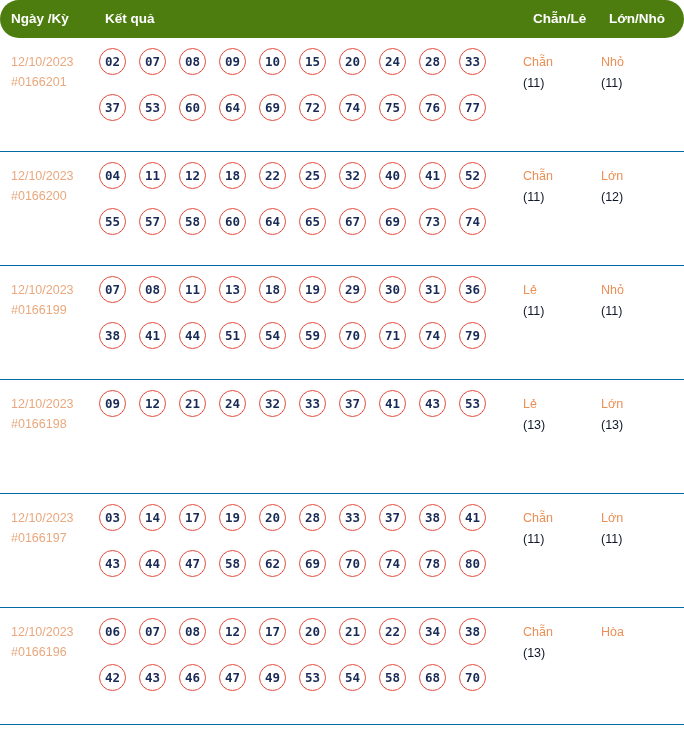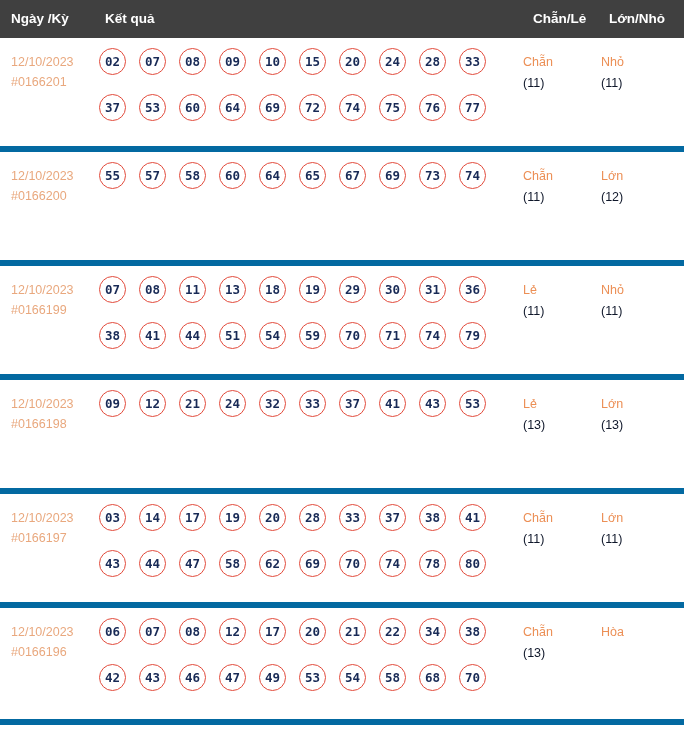--- a/index.html
+++ b/index.html
@@ -19,43 +19,44 @@
   .results-table {
     width: 684px;
     height: 745px;
     position: relative;
     background: #ffffff;
   }
 
   
   .table-header {
     height: 38px;
-    background: #404040;
+    background: #4d7c0f;
     position: relative;
     display: block;
+    border-radius: 19px;
   }
   .table-header .hcell {
     position: absolute;
     top: 0;
     height: 38px;
     line-height: 38px;
     color: #ffffff;
     font-size: 13.5px;
     font-weight: bold;
     white-space: nowrap;
   }
   .hcell-date   { left: 11px; }
   .hcell-result { left: 105px; }
   .hcell-oddeven{ left: 533px; text-align: center; }
   .hcell-bigsml { left: 609px; }
 
   
   .row {
     position: relative;
-    border-bottom: 6px solid #0369a1;
+    border-bottom: 1px solid #0369a1;
     height: 114px;
     box-sizing: border-box;
   }
   .row:last-child { height: 117px; }
 
   .col-date {
     position: absolute;
     left: 11px;
     top: 14px;
     width: 84px;
@@ -141,20 +142,21 @@
           <span class="val">Nhỏ</span>
           <span class="cnt">(11)</span>
         </div>
       </div>
       <div class="row">
         <div class="col-date">
           <span class="date-line">12/10/2023</span>
           <span class="id-line">#0166200</span>
         </div>
         <div class="col-result">
+          <div class="ball-line"><span class="ball">04</span><span class="ball">11</span><span class="ball">12</span><span class="ball">18</span><span class="ball">22</span><span class="ball">25</span><span class="ball">32</span><span class="ball">40</span><span class="ball">41</span><span class="ball">52</span></div>
           <div class="ball-line"><span class="ball">55</span><span class="ball">57</span><span class="ball">58</span><span class="ball">60</span><span class="ball">64</span><span class="ball">65</span><span class="ball">67</span><span class="ball">69</span><span class="ball">73</span><span class="ball">74</span></div>
         </div>
         <div class="col-oe">
           <span class="val">Chẵn</span>
           <span class="cnt">(11)</span>
         </div>
         <div class="col-bs">
           <span class="val">Lớn</span>
           <span class="cnt">(12)</span>
         </div>

